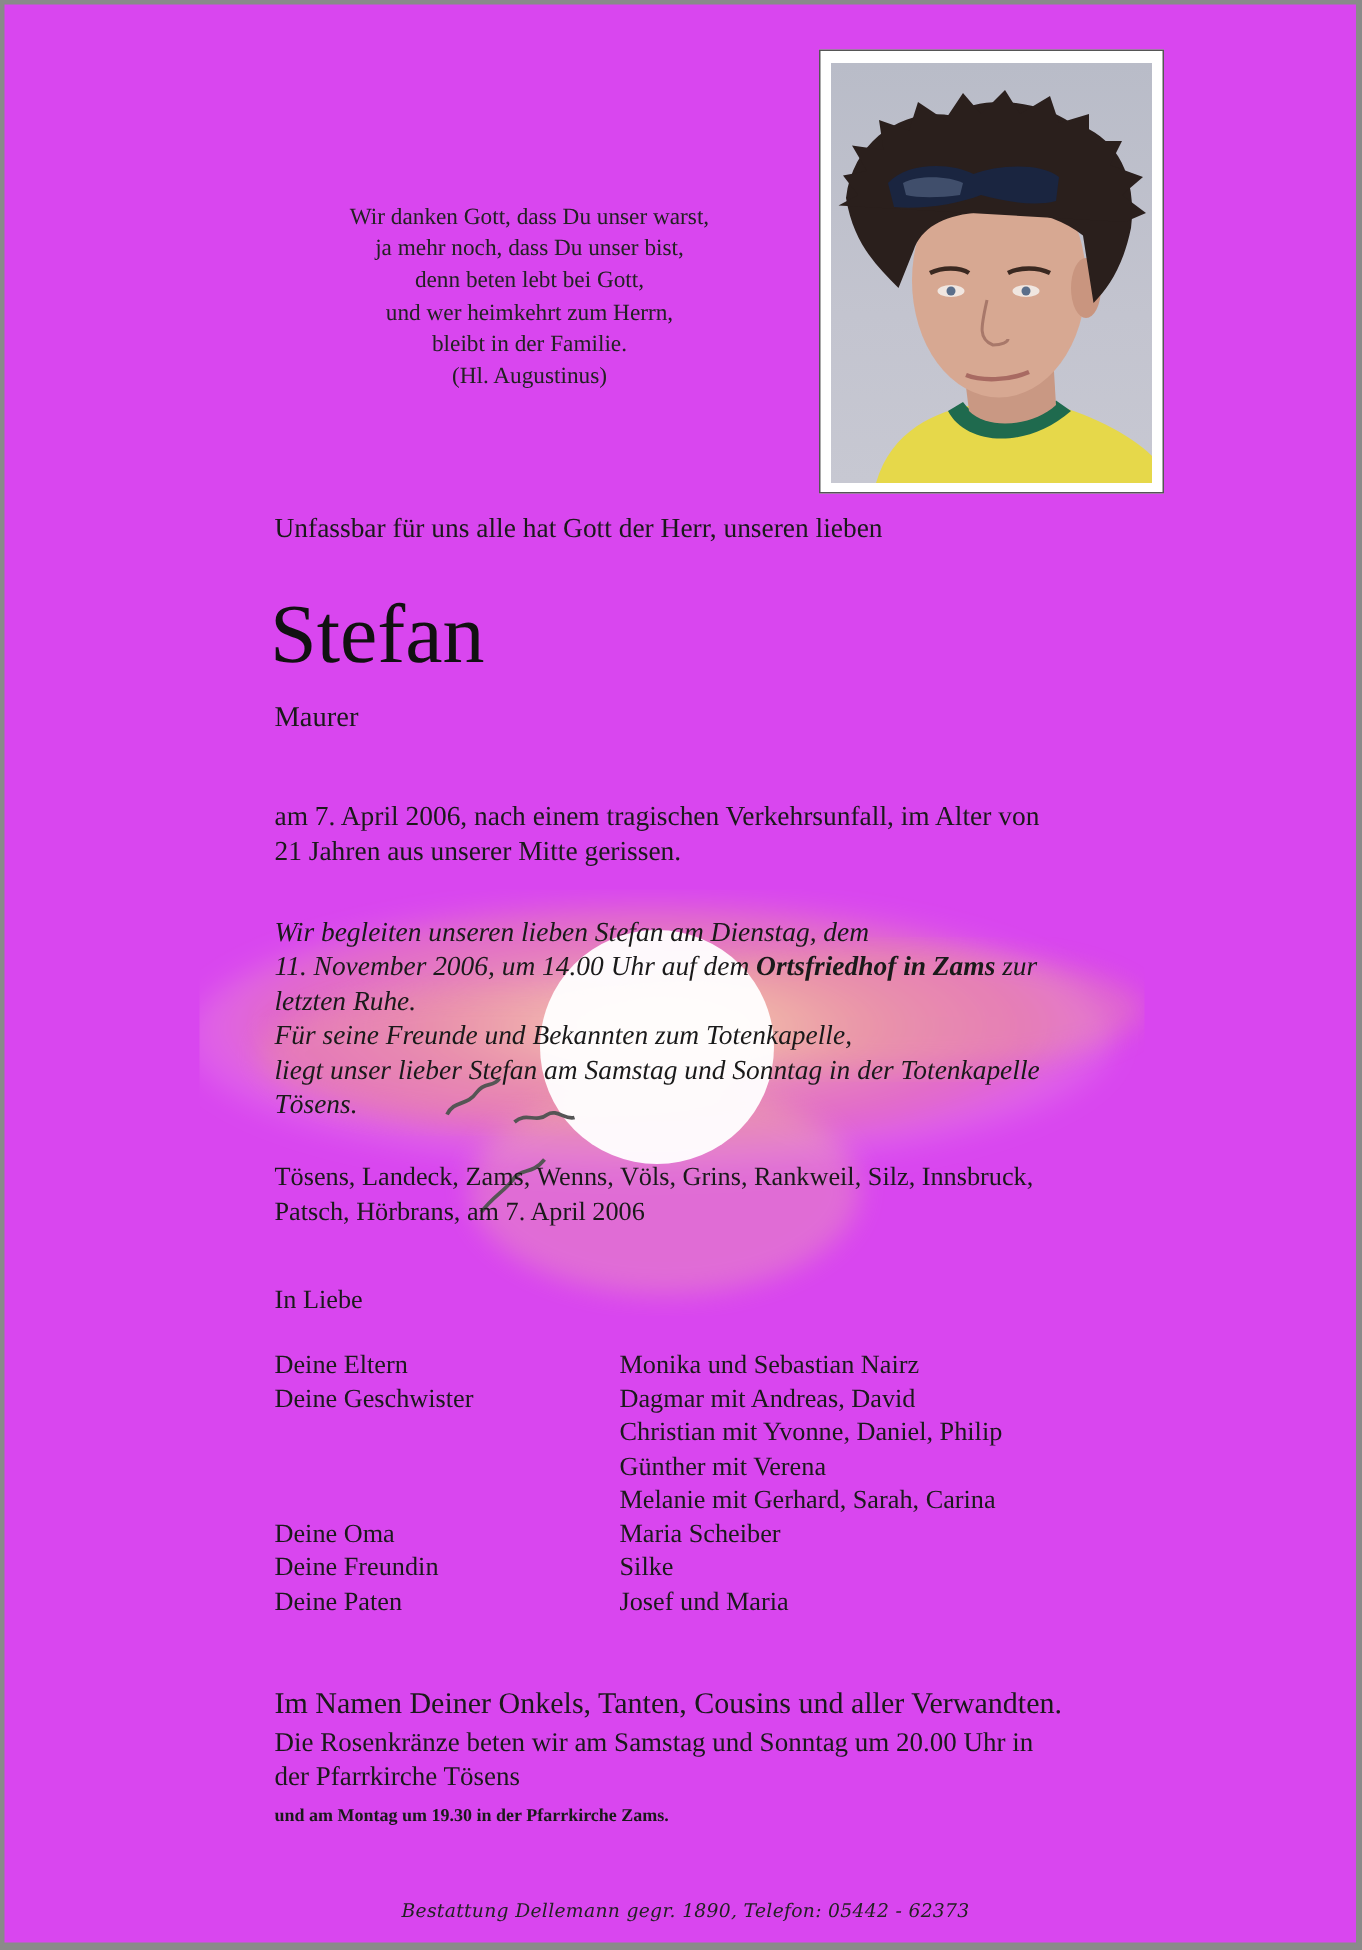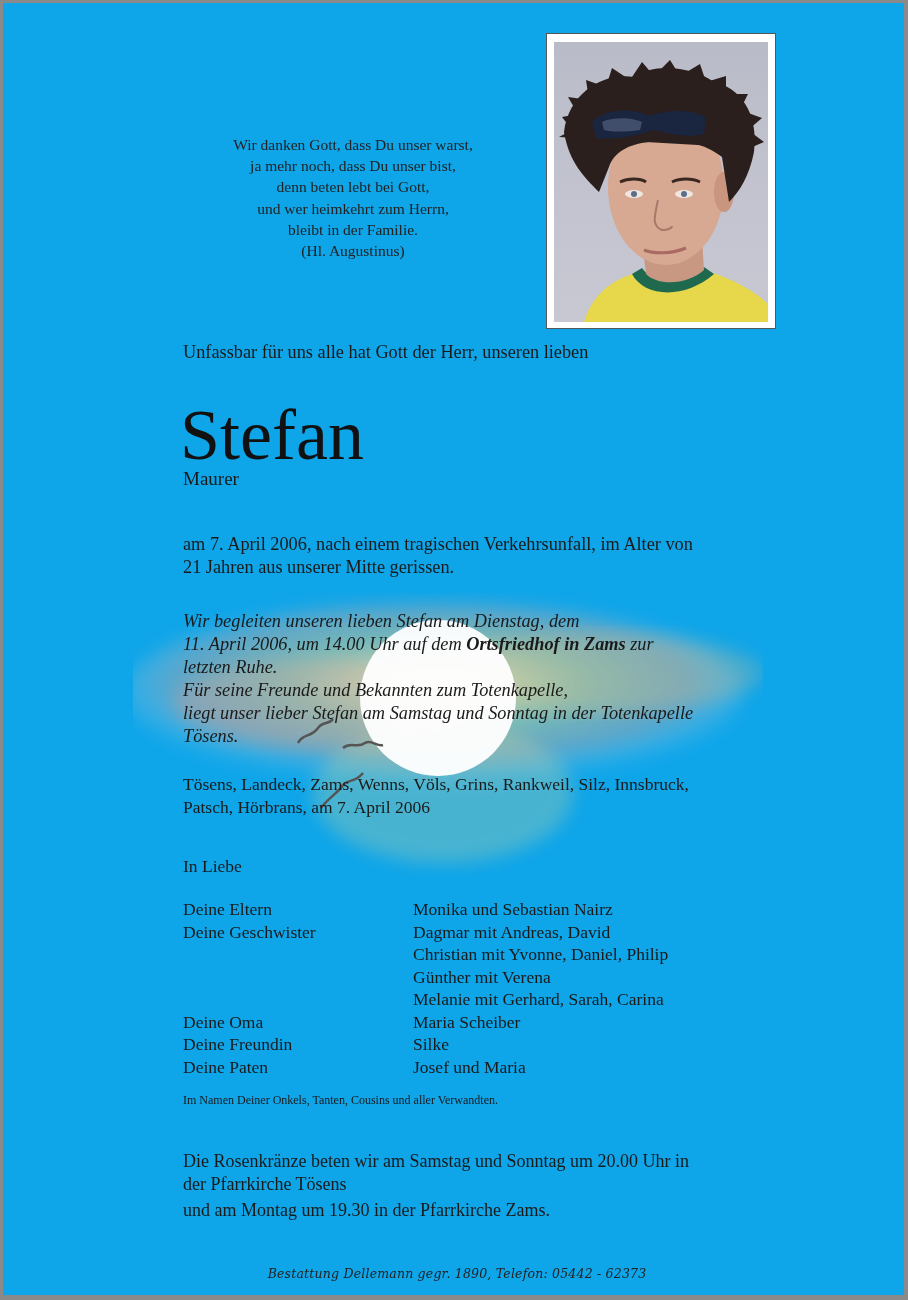--- a/index.html
+++ b/index.html
@@ -1,37 +1,37 @@
 <!DOCTYPE html>
 <html><head>
 <meta charset="utf-8">
 <style>
   html, body { margin:0; padding:0; background:#ffffff; }
   body { width:908px; height:1300px; position:relative; overflow:hidden; font-family:"Liberation Serif","DejaVu Serif",serif; color:#1a1a1a; }
-  .frame { position:absolute; left:0; top:0; width:908px; height:1300px; box-sizing:border-box; border:3px solid #8a8a8a; border-right-width:4px; border-bottom-width:5px; background:#0ea5e9; }
+  .frame { position:absolute; left:0; top:0; width:908px; height:1300px; box-sizing:border-box; border:3px solid #8a8a8a; border-right-width:4px; border-bottom-width:5px; background:#d946ef; }
   .quote { position:absolute; left:180px; top:131px; width:340px; text-align:center; font-size:15.5px; line-height:21.2px; color:#222; }
   .quote div { white-space:nowrap; }
   .photo-frame { position:absolute; left:543px; top:30px; width:230px; height:296px; border:1.5px solid #555; background:#fff; box-sizing:border-box; }
   .photo { position:absolute; left:7px; top:8px; width:214px; height:280px; overflow:hidden; background:linear-gradient(180deg,#b9bcc8 0%, #c3c4cf 60%, #c7c8d2 100%); }
   .wc { position:absolute; left:130px; top:590px; width:630px; height:290px; pointer-events:none; }
   .txt { position:absolute; left:180px; font-size:18.3px; line-height:23px; white-space:nowrap; color:#1a1a1a; }
   .intro { top:338px; }
-  .name { position:absolute; left:177px; top:400px; font-size:72px; line-height:64px; color:#111; }
+  .name { position:absolute; left:177px; top:388px; font-size:56px; line-height:64px; color:#111; }
   .surname { top:464px; font-size:19px; }
   .p1 { top:530px; }
   .p2 { top:607px;font-style:italic; }
   .p2 b { font-weight:bold; }
   .places { top:770px; font-size:17.5px; line-height:23px; }
   .inliebe { top:852px; font-size:17.5px;font-family:Liberation Serif, serif; }
   .family { position:absolute; left:180px; top:895px; font-size:17.5px; line-height:22.5px; }
   .frow { display:flex; white-space:nowrap; }
   .frel { width:230px; }
-  .onkels { top:1086px; font-size:12px; }
+  .onkels { top:1122px; font-size:20px; }
   .rosen { top:1147px; font-size:18px; line-height:23px; }
-  .rosen-bold { top:1196px; font-size:18px; font-weight:normal; }
+  .rosen-bold { top:1196px; font-size:12px; font-weight:bold; }
   .footer { position:absolute; left:0; width:908px; top:1263px; text-align:center; font-size:12.5px; font-family:"DejaVu Serif",serif; font-style:italic; color:#222; letter-spacing:0.2px; }
 </style>
 </head>
 <body>
 
 <div class="frame">
 
   <div class="quote">
     <div>Wir danken Gott, dass Du unser warst,</div>
     <div>ja mehr noch, dass Du unser bist,</div>
@@ -98,21 +98,21 @@
   <div class="name">Stefan</div>
   <div class="txt surname">Maurer</div>
 
   <div class="txt p1">
     <div>am 7. April 2006, nach einem tragischen Verkehrsunfall, im Alter von</div>
     <div>21 Jahren aus unserer Mitte gerissen.</div>
   </div>
 
   <div class="txt p2">
     <div>Wir begleiten unseren lieben Stefan am Dienstag, dem</div>
-    <div><span>11. April 2006, um 14.00 Uhr auf dem </span><b>Ortsfriedhof in Zams</b><span> zur</span></div>
+    <div><span>11. November 2006, um 14.00 Uhr auf dem </span><b>Ortsfriedhof in Zams</b><span> zur</span></div>
     <div>letzten Ruhe.</div>
     <div>Für seine Freunde und Bekannten zum Totenkapelle,</div>
     <div>liegt unser lieber Stefan am Samstag und Sonntag in der Totenkapelle</div>
     <div>Tösens.</div>
   </div>
 
   <div class="txt places">
     <div>Tösens, Landeck, Zams, Wenns, Völs, Grins, Rankweil, Silz, Innsbruck,</div>
     <div>Patsch, Hörbrans, am 7. April 2006</div>
   </div>

